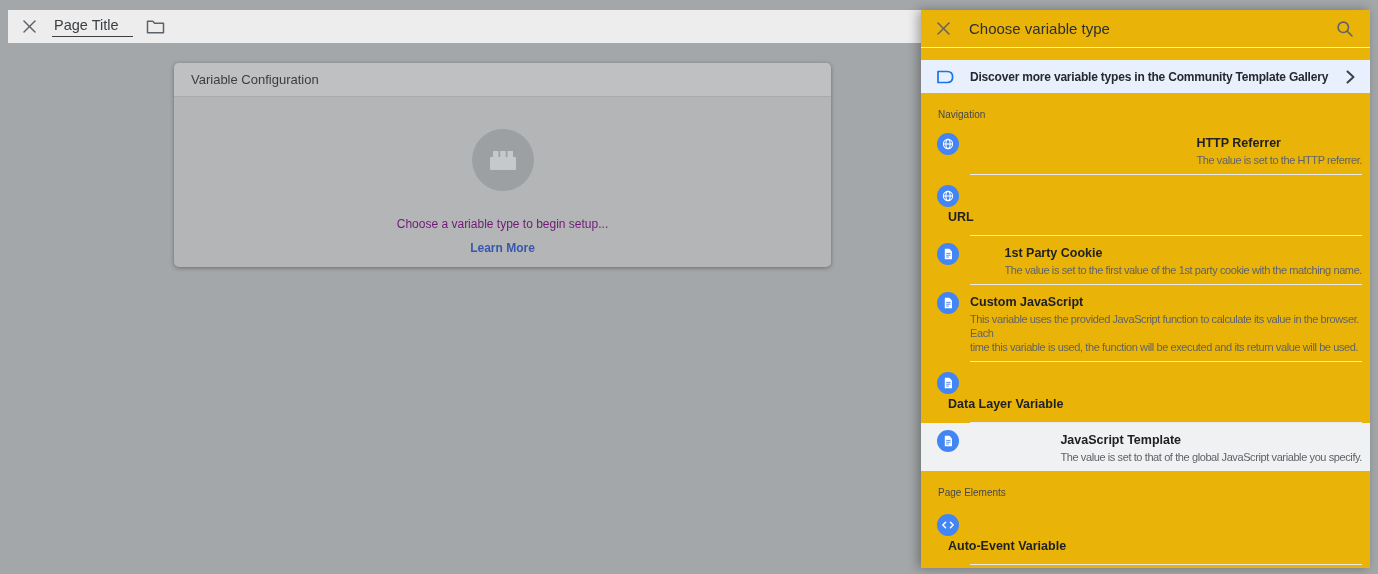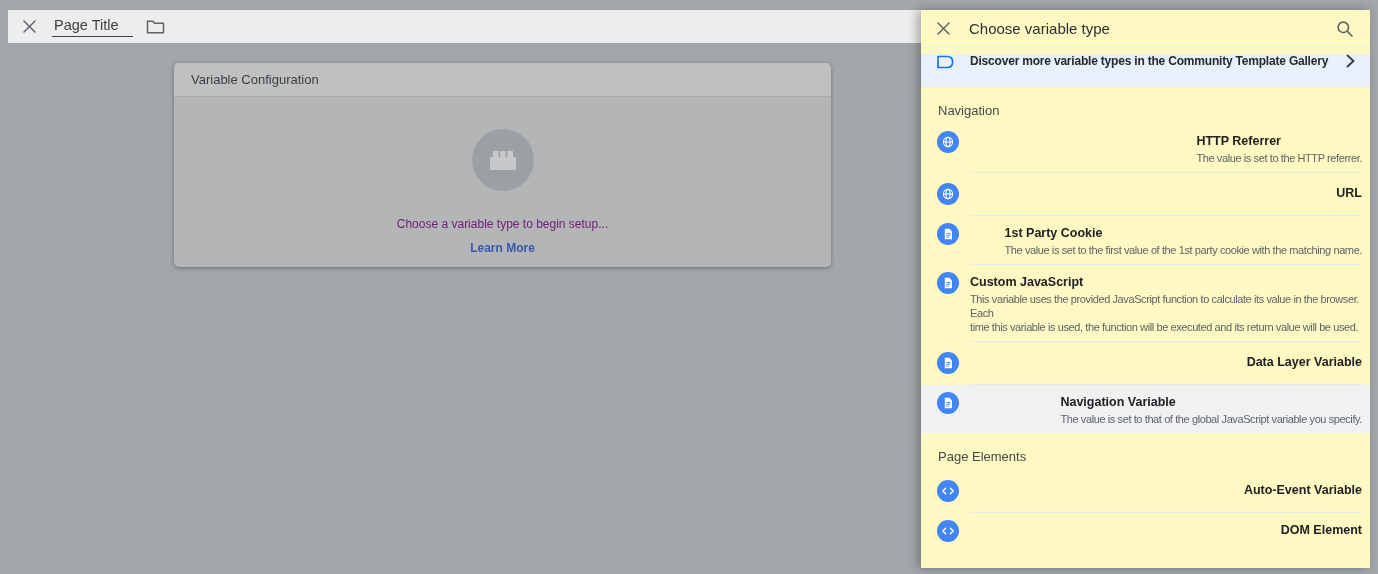--- a/index.html
+++ b/index.html
@@ -14,34 +14,34 @@
 
   
   .card{position:absolute;left:174px;top:63px;width:657px;height:204px;background:#b3b5b7;border-radius:5px;overflow:hidden;box-shadow:0 1px 4px rgba(40,43,45,.45);}
   .card-header{height:33px;line-height:33px;background:#bec0c1;border-bottom:1px solid #a8aaac;padding-left:17px;font-size:13px;color:#3b3e41;}
   .card-body{text-align:center;}
   .brick-circle{width:62px;height:62px;border-radius:50%;background:#9da0a2;margin:32px auto 0;display:flex;align-items:center;justify-content:center;}
   .card-hint{margin-top:26px;font-size:12px;color:#701a75;}
   .learn-more{display:inline-block;margin-top:10px;font-size:12px;font-weight:bold;color:#3a57ac;cursor:pointer;}
 
   
-  .panel{position:absolute;left:921px;top:10px;width:449px;height:558px;background:#fef9c3;box-shadow:-3px 0 10px rgba(0,0,0,.32);overflow:hidden;}
+  .panel{position:absolute;left:921px;top:10px;width:449px;height:558px;background:#eab308;box-shadow:-3px 0 10px rgba(0,0,0,.32);overflow:hidden;}
   .panel-header{height:38px;display:flex;align-items:center;padding:0 16px 0 14px;border-bottom:1px solid #eceef0;box-sizing:border-box;}
   .ph-close{width:16px;height:16px;display:flex;align-items:center;justify-content:center;cursor:pointer;}
   .ph-title{margin-left:18px;font-size:15px;color:#2d3033;flex:1;}
   .ph-search{width:18px;height:18px;display:flex;align-items:center;justify-content:center;cursor:pointer;}
 
-  .banner{margin-top:6px;height:33px;background:#e8f0fe;display:flex;align-items:flex-start;padding:0 15px;cursor:pointer;}
+  .banner{margin-top:12px;height:33px;background:#e8f0fe;display:flex;align-items:center;padding:0 15px;cursor:pointer;}
   .banner-icon{width:19px;display:flex;align-items:center;}
   .banner-label{margin-left:15px;font-size:12px;font-weight:bold;letter-spacing:-0.2px;color:#26292c;flex:1;}
   .banner-chevron{display:flex;align-items:center;}
 
-  .vt-section-label{padding:16px 0 6px 17px;font-size:13px;color:#45484c;}
+  .vt-section-label{padding:16px 0 6px 17px;font-size:10px;color:#45484c;}
   .vt-item{display:flex;align-items:flex-start;padding:7px 8px 7px 16px;cursor:pointer;justify-content:space-between;}
-  .vt-item.no-desc{padding-top:10px;padding-bottom:10px;}
+  .vt-item.no-desc{padding-top:10px;padding-bottom:10px;flex-direction:column;}
   .vt-item.highlighted{background:#f0f1f2;}
   .vt-icon{width:22px;height:22px;flex:0 0 22px;}
   .vt-text{margin-left:11px;padding-top:3px;min-width:0;}
   .vt-title{display:block;font-size:12.5px;font-weight:bold;line-height:15px;color:#202124;}
   .vt-desc{display:block;margin-top:2px;font-size:11px;letter-spacing:-0.4px;line-height:14px;color:#5f6368;white-space:pre-line;overflow:hidden;max-width:396px;}
   .vt-divider{height:1px;background:#e8e9ea;margin:0 8px 0 49px;}
 </style>
 </head>
 <body>
 
@@ -201,21 +201,21 @@
             <span class="vt-icon"><svg width="22" height="22" viewBox="0 0 22 22">
                 <circle cx="11" cy="11" r="11" fill="#4285f4"></circle>
                 <path fill="#fff" d="M7.8 5.8h4.6l2.6 2.6v7.8H7.8z"></path>
                 <g stroke="#4285f4" stroke-width="0.9">
                   <line x1="9.2" y1="10.4" x2="13.6" y2="10.4"></line>
                   <line x1="9.2" y1="12.2" x2="13.6" y2="12.2"></line>
                   <line x1="9.2" y1="14" x2="11.8" y2="14"></line>
                 </g>
               </svg></span>
             <span class="vt-text">
-              <span class="vt-title">Navigation Variable</span>
+              <span class="vt-title">JavaScript Template</span>
               <span class="vt-desc">The value is set to that of the global JavaScript variable you specify.</span>
             </span>
           </div>
         </div>
         <div class="vt-section">
           <div class="vt-section-label">Page Elements</div>
           <div class="vt-item no-desc">
             <span class="vt-icon"><svg width="22" height="22" viewBox="0 0 22 22">
                 <circle cx="11" cy="11" r="11" fill="#4285f4"></circle>
                 <g fill="none" stroke="#fff" stroke-width="1.5" stroke-linecap="round" stroke-linejoin="round">

